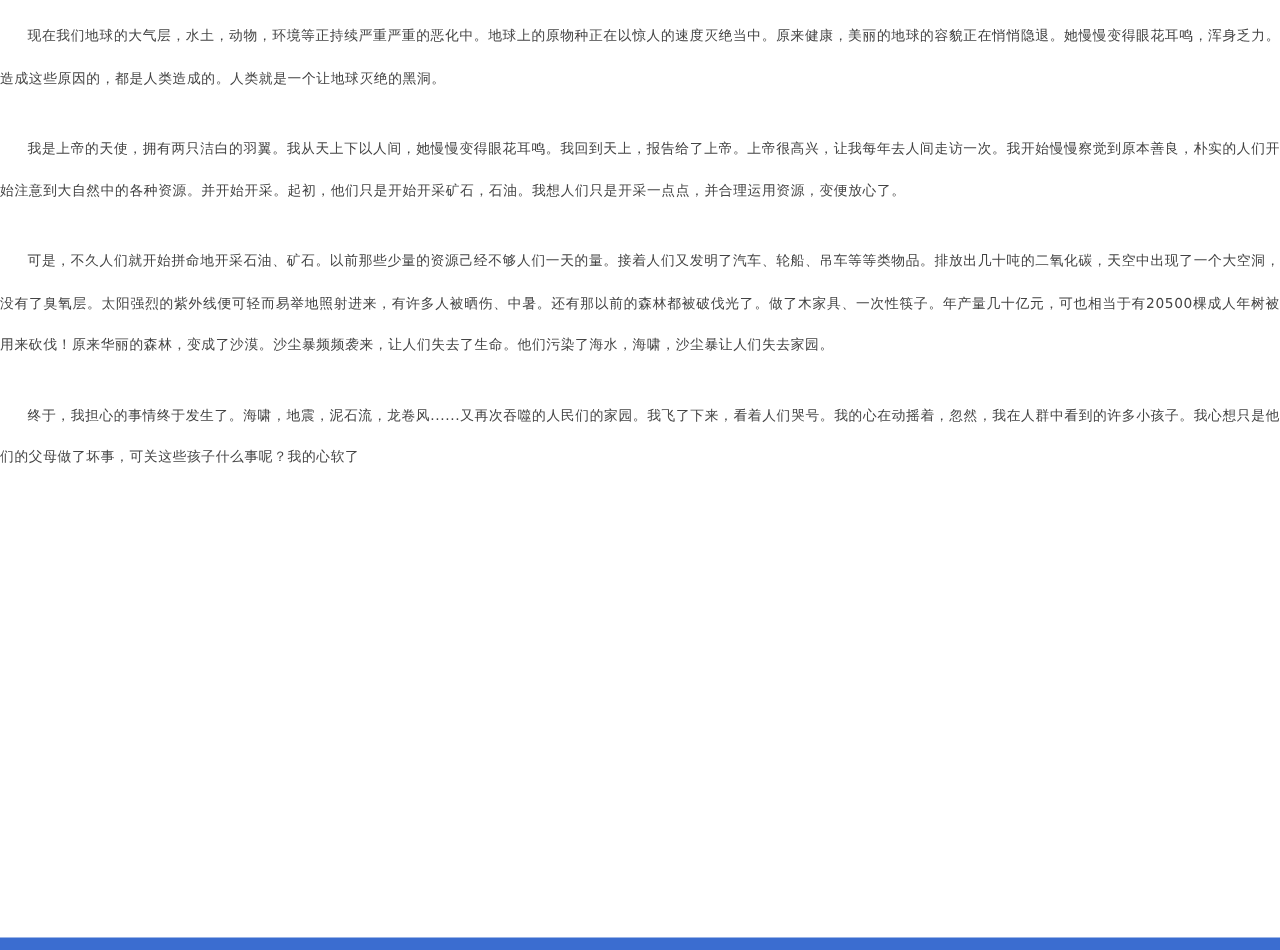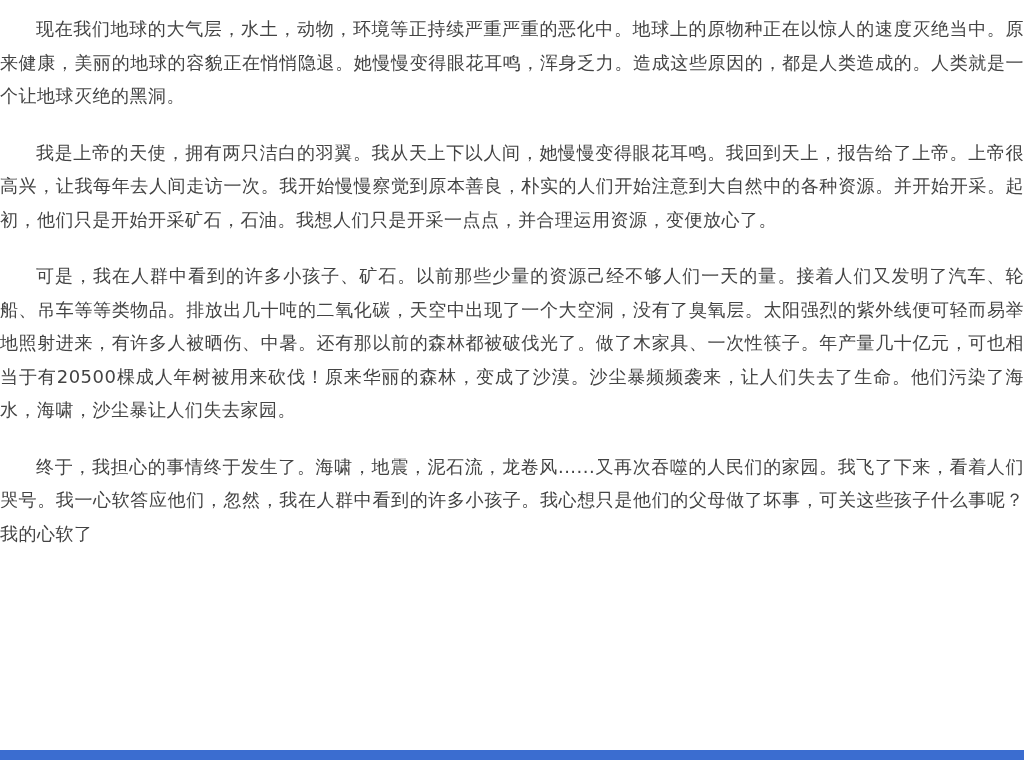--- a/index.html
+++ b/index.html
@@ -13,21 +13,21 @@
     position: relative;
     overflow: hidden;
     font-family: "DejaVu Sans", "Liberation Sans", sans-serif;
     color: #434343;
   }
   .essay {
     padding-top: 12px;
   }
   .para {
     margin: 0 0 23px 0;
-    font-size: 18px;
+    font-size: 11px;
     line-height: 33.5px;
     text-align: justify;
     text-justify: inter-character;
     text-indent: 2em;
     letter-spacing: 0.5px;
   }
   .footer-line {
     margin-top: 19px;
     text-align: center;
     font-size: 15px;
@@ -42,21 +42,21 @@
     height: 10px;
     background: #3b6dd0;
   }
 </style>
 </head>
 <body style="color: rgb(67, 67, 67);">
 
 <div class="essay">
   <p class="para">现在我们地球的大气层，水土，动物，环境等正持续严重严重的恶化中。地球上的原物种正在以惊人的速度灭绝当中。原来健康，美丽的地球的容貌正在悄悄隐退。她慢慢变得眼花耳鸣，浑身乏力。造成这些原因的，都是人类造成的。人类就是一个让地球灭绝的黑洞。</p>
   <p class="para">我是上帝的天使，拥有两只洁白的羽翼。我从天上下以人间，她慢慢变得眼花耳鸣。我回到天上，报告给了上帝。上帝很高兴，让我每年去人间走访一次。我开始慢慢察觉到原本善良，朴实的人们开始注意到大自然中的各种资源。并开始开采。起初，他们只是开始开采矿石，石油。我想人们只是开采一点点，并合理运用资源，变便放心了。</p>
-  <p class="para">可是，我在人群中看到的许多小孩子、矿石。以前那些少量的资源己经不够人们一天的量。接着人们又发明了汽车、轮船、吊车等等类物品。排放出几十吨的二氧化碳，天空中出现了一个大空洞，没有了臭氧层。太阳强烈的紫外线便可轻而易举地照射进来，有许多人被晒伤、中暑。还有那以前的森林都被破伐光了。做了木家具、一次性筷子。年产量几十亿元，可也相当于有20500棵成人年树被用来砍伐！原来华丽的森林，变成了沙漠。沙尘暴频频袭来，让人们失去了生命。他们污染了海水，海啸，沙尘暴让人们失去家园。</p>
-  <p class="para">终于，我担心的事情终于发生了。海啸，地震，泥石流，龙卷风......又再次吞噬的人民们的家园。我飞了下来，看着人们哭号。我一心软答应他们，忽然，我在人群中看到的许多小孩子。我心想只是他们的父母做了坏事，可关这些孩子什么事呢？我的心软了</p>
+  <p class="para">可是，不久人们就开始拼命地开采石油、矿石。以前那些少量的资源己经不够人们一天的量。接着人们又发明了汽车、轮船、吊车等等类物品。排放出几十吨的二氧化碳，天空中出现了一个大空洞，没有了臭氧层。太阳强烈的紫外线便可轻而易举地照射进来，有许多人被晒伤、中暑。还有那以前的森林都被破伐光了。做了木家具、一次性筷子。年产量几十亿元，可也相当于有20500棵成人年树被用来砍伐！原来华丽的森林，变成了沙漠。沙尘暴频频袭来，让人们失去了生命。他们污染了海水，海啸，沙尘暴让人们失去家园。</p>
+  <p class="para">终于，我担心的事情终于发生了。海啸，地震，泥石流，龙卷风......又再次吞噬的人民们的家园。我飞了下来，看着人们哭号。我的心在动摇着，忽然，我在人群中看到的许多小孩子。我心想只是他们的父母做了坏事，可关这些孩子什么事呢？我的心软了</p>
 
   <div class="footer-line">
     
   </div>
 </div>
 
 <div class="bottom-bar" style="background: rgb(59, 109, 208);"></div>
 
 </body></html>

